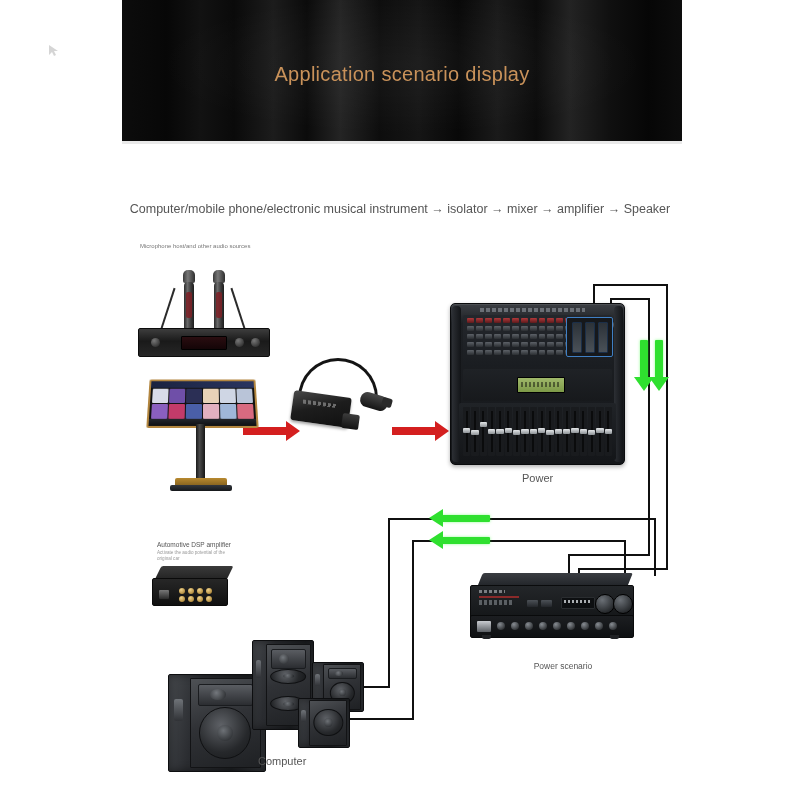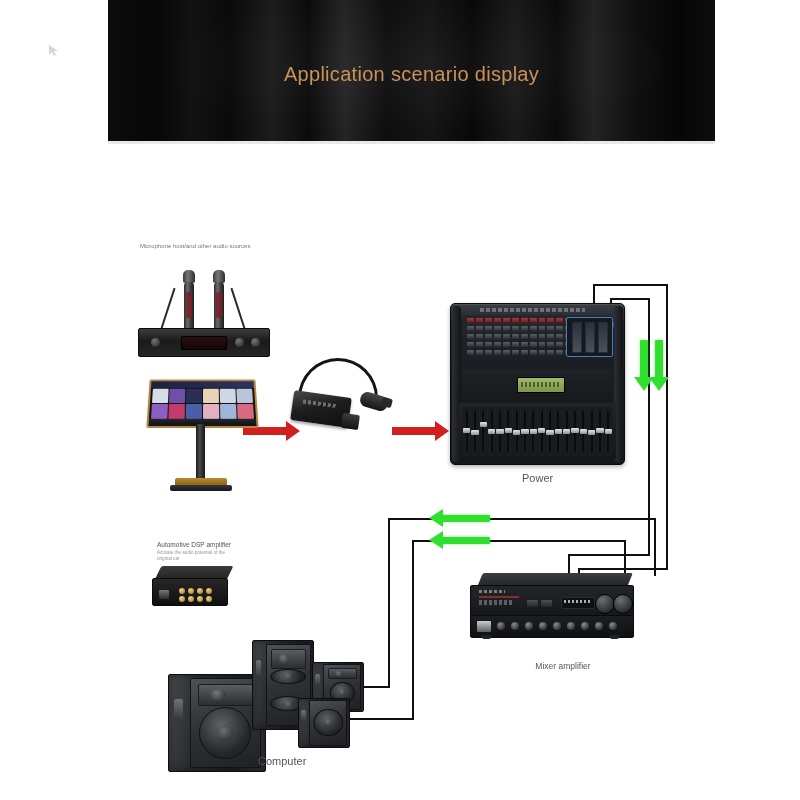--- a/index.html
+++ b/index.html
@@ -9,21 +9,21 @@
     background:#ffffff;
     font-family:"Liberation Sans", sans-serif;
     color:#444;
     position:relative;
     overflow:hidden;
   }
   .page{position:absolute;inset:0;}
 
   
   .hero{
-    position:absolute;left:108px;top:0;width:607px;height:144px;
+    position:absolute;left:122px;top:0;width:560px;height:144px;
     background:
       linear-gradient(90deg,
         #0c0c0c 0%, #070707 8%, #121212 14%, #0a0a0a 20%,
         #1c1c1c 27%, #0b0b0b 33%, #242424 39%, #0d0d0d 46%,
         #151515 53%, #080808 60%, #1a1a1a 67%, #0b0b0b 74%,
         #232323 80%, #101010 87%, #060606 94%, #0d0d0d 100%);
     overflow:hidden;
   }
   .hero:after{
     content:"";position:absolute;inset:0;
@@ -264,20 +264,21 @@
 </head>
 <body>
 
 <div class="page">
 
   <div class="hero">
     <div class="hero-title">Application scenario display</div>
     <div class="hero-bottom-edge"></div>
   </div>
 
+  <div class="chain-text">Computer/mobile phone/electronic musical instrument → isolator → mixer → amplifier → Speaker</div>
 
   <div class="wire wh" style="left:593px;top:284px;width:75px;"></div>
   <div class="wire wv" style="left:666px;top:284px;height:286px;"></div>
   <div class="wire wh" style="left:578px;top:568px;width:90px;"></div>
   <div class="wire wv" style="left:593px;top:284px;height:22px;"></div>
 
   <div class="wire wh" style="left:610px;top:298px;width:40px;"></div>
   <div class="wire wv" style="left:648px;top:298px;height:258px;"></div>
   <div class="wire wh" style="left:568px;top:554px;width:82px;"></div>
   <div class="wire wv" style="left:568px;top:554px;height:20px;"></div>
@@ -597,21 +598,21 @@
           <i></i>
           <i></i>
         <i></i>
           <i></i>
           <i></i>
       </div>
     </div>
     <div class="pamp-foot" style="left:12px;"></div>
     <div class="pamp-foot" style="left:140px;"></div>
   </div>
-  <div class="lbl lbl-amp">Mixer amplifier</div>
+  <div class="lbl lbl-amp">Power scenario</div>
 
   <div class="spk" style="left:168px;top:674px;width:98px;height:98px;">
     <div class="spk-cab"></div>
     <div class="spk-handle" style="top:26%;height:22%;"></div>
     <div class="spk-face">
       <div class="spk-horn"></div>
       <div class="spk-woof" style="top:32%;width:72%;padding-bottom:72%;height:0;"></div>
     </div>
   </div>
 

